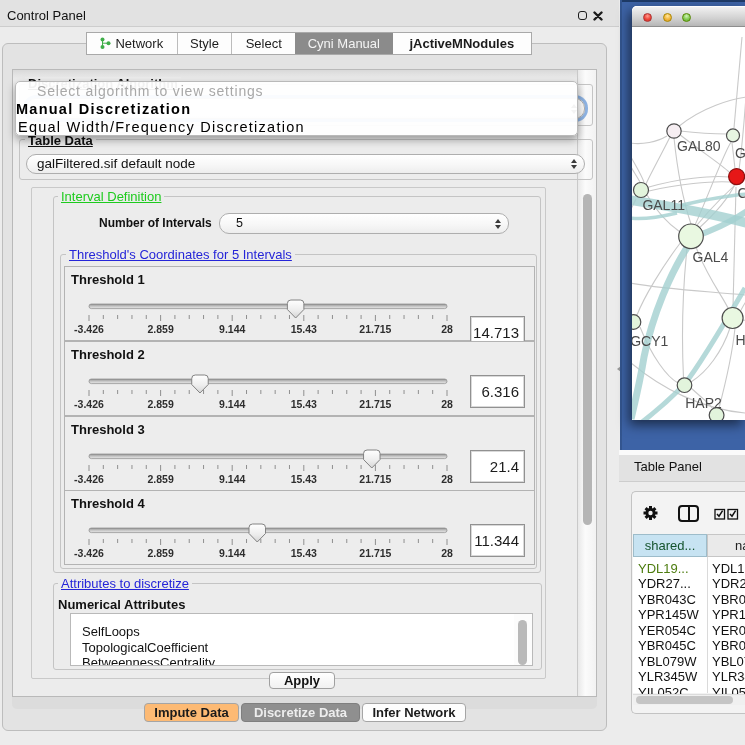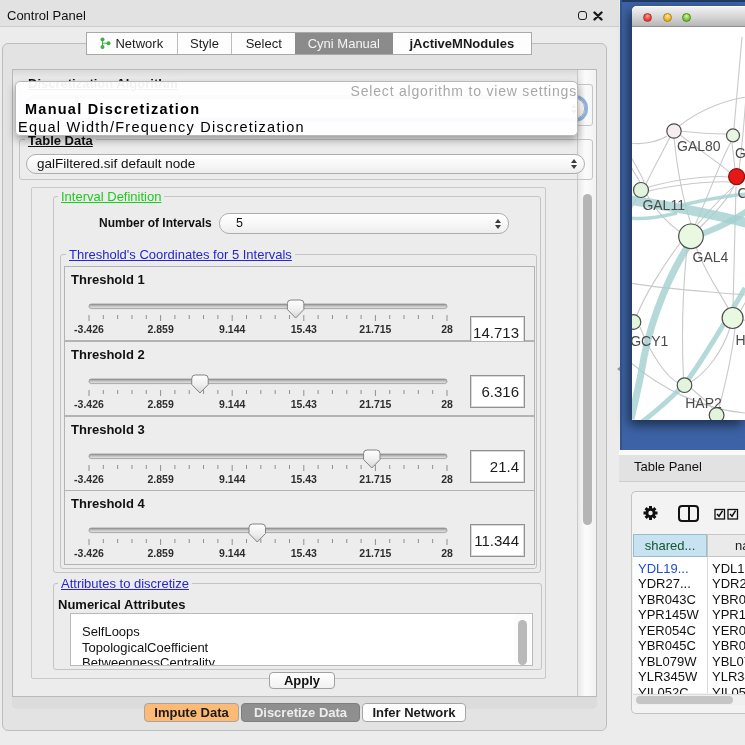--- a/index.html
+++ b/index.html
@@ -157,22 +157,22 @@
 <div class="abs" style="left:269px;top:672px;width:66px;height:17px;background:linear-gradient(#ffffff,#f1f1f1);border:1px solid #a0a0a0;border-radius:4px;text-align:center;font-size:13px;font-weight:bold;line-height:15px;color:#111;">Apply</div>
 
 <div class="abs" style="left:144px;top:703px;width:95px;height:19px;background:#fdba74;border:1px solid #a5a5a5;border-radius:4px;text-align:center;font-size:13px;line-height:17px;color:#1b1b1b;font-weight:bold;">Impute Data</div>
 <div class="abs" style="left:241px;top:703px;width:119px;height:19px;background:#8f8f8f;border:1px solid #7f7f7f;border-radius:4px;text-align:center;font-size:13px;line-height:17px;color:#ededed;font-weight:bold;">Discretize Data</div>
 <div class="abs" style="left:362px;top:703px;width:104px;height:19px;background:#fdfdfd;border:1px solid #a5a5a5;border-radius:4px;text-align:center;font-size:13px;line-height:17px;color:#1b1b1b;font-weight:bold;">Infer Network</div>
 
 <div class="abs" style="left:614px;top:366px;width:0;height:0;border:3px solid transparent;border-right:4px solid #9a9a9a;"></div>
 
 <div class="abs" style="left:15px;top:81px;width:563px;height:55px;background:rgba(255,255,255,0.945);
  border:1px solid #b9b9b9;border-radius:5px;box-shadow:0 4px 8px rgba(0,0,0,0.35);overflow:hidden;">
- <div style="height:19px;line-height:19px;text-align:right;color:#a8a8a8;font-size:14px;letter-spacing:0.8px;padding-left:21px;">Select algorithm to view settings</div>
- <div style="height:18px;line-height:17px;padding-left:9px;color:#000;font-size:14.5px;letter-spacing:1.25px;font-weight:bold;">Manual Discretization</div>
+ <div style="height:19px;line-height:19px;text-align:left;color:#a8a8a8;font-size:14px;letter-spacing:0.8px;padding-left:21px;">Select algorithm to view settings</div>
+ <div style="height:18px;line-height:17px;padding-left:0;color:#000;font-size:14.5px;letter-spacing:1.25px;font-weight:bold;">Manual Discretization</div>
  <div style="height:18px;line-height:17px;padding-left:2px;color:#000;font-size:14.5px;letter-spacing:1.25px;">Equal Width/Frequency Discretization</div>
 </div>
 
 <div class="abs" style="left:620px;top:0;width:125px;height:450px;background:#3d63a6;"></div>
 <div class="abs" style="left:620px;top:0;width:125px;height:2px;background:#1e3a66;"></div>
 <div class="abs" style="left:620px;top:0;width:2px;height:450px;background:#33558f;"></div>
 
 <div class="abs" style="left:632px;top:6px;width:113px;height:414px;border-radius:5px 0 0 0;
  box-shadow:-3px 5px 12px rgba(0,0,0,0.55);background:#fff;">
  <div style="height:21px;border-radius:5px 0 0 0;background:linear-gradient(#f4f4f4,#d2d2d2 60%,#b6b6b6);
@@ -273,21 +273,21 @@
   <path d="M3 6 L5 8.2 L8.6 2.6" stroke-width="1.5"></path>
   <rect x="14" y="1.5" width="9.5" height="9.5" stroke-width="1.3"></rect>
   <path d="M16 6 L18 8.2 L21.6 2.6" stroke-width="1.5"></path>
  </g>
 </svg>
 
 <div class="abs" style="left:633px;top:534px;width:112px;height:159px;background:#fff;"></div>
 <div class="abs" style="left:633px;top:534px;width:74px;height:23px;background:#c7e3f2;border:1px solid #9dbcca;text-align:center;font-size:13px;line-height:21px;color:#14532d;">shared...</div>
 <div class="abs" style="left:707px;top:534px;width:38px;height:23px;background:#eaeaea;border-top:1px solid #c6c6c6;border-bottom:1px solid #c6c6c6;border-left:1px solid #c6c6c6;font-size:13px;line-height:21px;color:#222;"><span style="padding-left:27px;">na</span></div>
 <div class="abs" style="left:707px;top:557px;width:1px;height:136px;background:#dadada;"></div>
-<div class="abs" style="left:638px;top:560.5px;font-size:13px;color:#1d4ed8;white-space:nowrap;">YDL19...</div>
+<div class="abs" style="left:638px;top:560.5px;font-size:13px;color:#4d7c0f;white-space:nowrap;">YDL19...</div>
 <div class="abs" style="left:712px;top:560.5px;font-size:13px;color:#111;white-space:nowrap;">YDL194W</div>
 <div class="abs" style="left:638px;top:576.0px;font-size:13px;color:#111;white-space:nowrap;">YDR27...</div>
 <div class="abs" style="left:712px;top:576.0px;font-size:13px;color:#111;white-space:nowrap;">YDR277C</div>
 <div class="abs" style="left:638px;top:591.6px;font-size:13px;color:#111;white-space:nowrap;">YBR043C</div>
 <div class="abs" style="left:712px;top:591.6px;font-size:13px;color:#111;white-space:nowrap;">YBR043C</div>
 <div class="abs" style="left:638px;top:607.1px;font-size:13px;color:#111;white-space:nowrap;">YPR145W</div>
 <div class="abs" style="left:712px;top:607.1px;font-size:13px;color:#111;white-space:nowrap;">YPR145W</div>
 <div class="abs" style="left:638px;top:622.7px;font-size:13px;color:#111;white-space:nowrap;">YER054C</div>
 <div class="abs" style="left:712px;top:622.7px;font-size:13px;color:#111;white-space:nowrap;">YER054C</div>
 <div class="abs" style="left:638px;top:638.2px;font-size:13px;color:#111;white-space:nowrap;">YBR045C</div>

